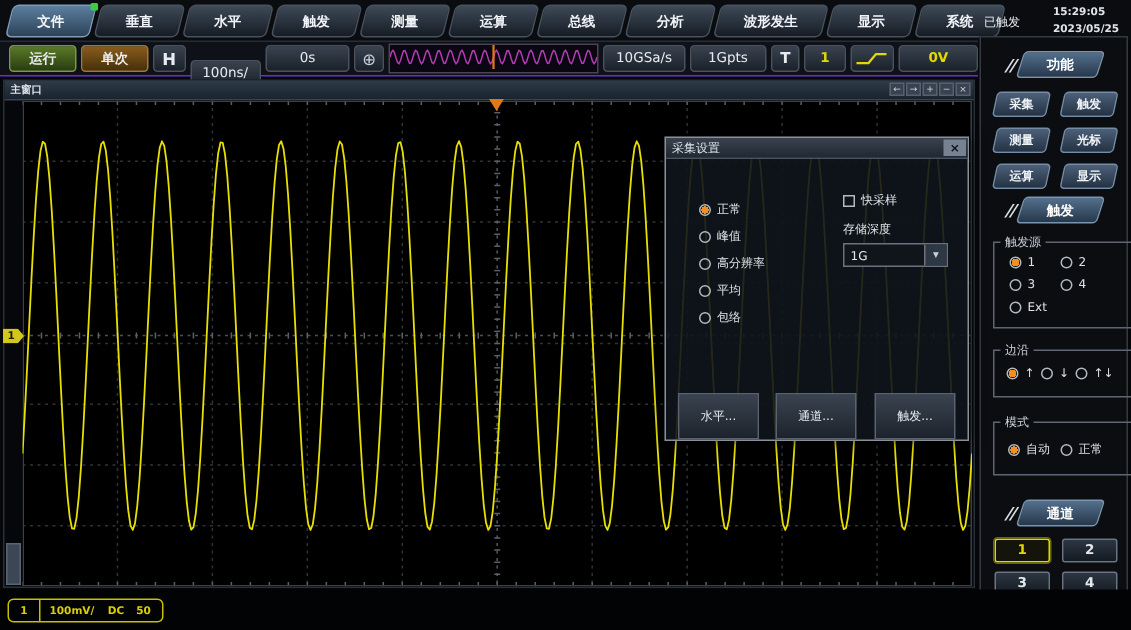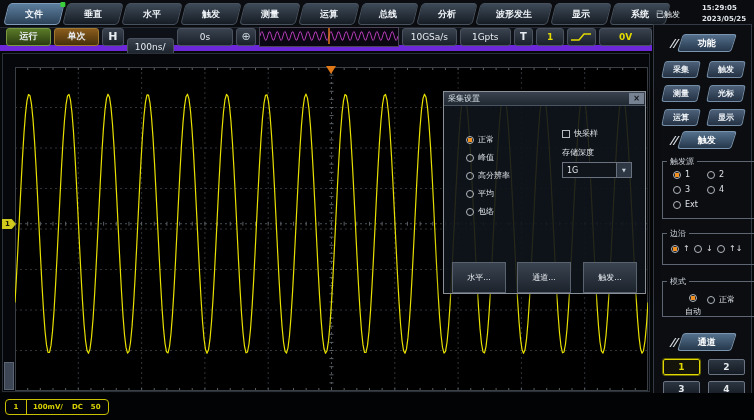--- a/index.html
+++ b/index.html
@@ -14,21 +14,21 @@
     display:flex;align-items:center;justify-content:center;cursor:default;}
   .menu-btn.wide{width:70px;}
   .menu-btn.active{background:linear-gradient(#5c7e9e,#2c4258);border-color:#7e9cba;}
   .menu-btn>span{transform:skewX(14deg);font-size:9px;font-weight:bold;color:#f0f4f8;}
   .menu-dot{position:absolute;top:-2px;right:-2px;width:5px;height:5px;background:#3ad03c;border-radius:1px;transform:skewX(14deg);}
   #trig-status{position:absolute;left:656px;top:9px;font-size:8px;font-weight:normal;color:#e8ecf0;}
   #clock{position:absolute;left:702px;top:3px;font-size:7px;font-weight:bold;color:#e0e4e8;line-height:1.55;}
 
   
   #toolbar{position:absolute;left:0;top:27px;width:652px;height:24px;background:#0e1218;
-    border-top:1px solid #262c34;border-bottom:6px solid #6d28d9;
+    border-top:1px solid #262c34;border-bottom:1px solid #6d28d9;
     display:flex;align-items:center;gap:3px;padding-left:6px;box-sizing:border-box;}
   .tbtn{height:18px;background:linear-gradient(#39424e,#1a212b);border:1px solid #49525e;border-radius:3px;
     display:flex;align-items:center;justify-content:center;font-size:9px;color:#e8ecf0;box-sizing:border-box;}
   .tbtn.yellow{color:#e2da00;font-weight:bold;}
   #run-btn{width:46px;background:linear-gradient(#5a7a28,#2a3c10);border-color:#7a9a40;font-weight:bold;}
   #single-btn{width:46px;background:linear-gradient(#8a5c1c,#46300a);border-color:#a07830;font-weight:bold;}
   #h-btn{width:22px;font-weight:bold;font-size:11px;}
   #timebase-btn{width:48px;margin-top:20px;}
   #hpos-btn{width:58px;}
   #zoom-btn{width:20px;color:#c8d0d8;font-size:11px;}
@@ -173,20 +173,30 @@
   <div class="tbtn yellow" id="trigsrc-btn">1</div>
   <div class="tbtn" id="edge-btn">
     <svg width="24" height="12">
         <polyline points="2,9 10,9 15,3 22,3" fill="none" stroke="#e2da00" stroke-width="1.5"></polyline>
       </svg>
   </div>
   <div class="tbtn yellow" id="triglevel-btn">0V</div>
 </div>
 
 <div id="wavewin">
+  <div id="wavetitle">
+    <span id="wavetitle-label">主窗口</span>
+    <div id="win-controls">
+      <div class="wc-btn">←</div>
+      <div class="wc-btn">→</div>
+      <div class="wc-btn">+</div>
+      <div class="wc-btn">−</div>
+      <div class="wc-btn">×</div>
+    </div>
+  </div>
   <div id="grid">
     <svg id="scope-svg" width="633" height="324">
         <line x1="63.3" y1="0" x2="63.3" y2="324" stroke="#2f3338" stroke-width="1" stroke-dasharray="2,3"></line>
         <line x1="126.6" y1="0" x2="126.6" y2="324" stroke="#2f3338" stroke-width="1" stroke-dasharray="2,3"></line>
         <line x1="189.89999999999998" y1="0" x2="189.89999999999998" y2="324" stroke="#2f3338" stroke-width="1" stroke-dasharray="2,3"></line>
         <line x1="253.2" y1="0" x2="253.2" y2="324" stroke="#2f3338" stroke-width="1" stroke-dasharray="2,3"></line>
         <line x1="316.5" y1="0" x2="316.5" y2="324" stroke="#2f3338" stroke-width="1" stroke-dasharray="2,3"></line>
         <line x1="379.79999999999995" y1="0" x2="379.79999999999995" y2="324" stroke="#2f3338" stroke-width="1" stroke-dasharray="2,3"></line>
         <line x1="443.09999999999997" y1="0" x2="443.09999999999997" y2="324" stroke="#2f3338" stroke-width="1" stroke-dasharray="2,3"></line>
         <line x1="506.4" y1="0" x2="506.4" y2="324" stroke="#2f3338" stroke-width="1" stroke-dasharray="2,3"></line>
@@ -509,21 +519,21 @@
         <span>↓</span>
     </label>
     <label class="radio" style="position:absolute;left:54px;top:10px;">
       <span class="rdot"></span>
         <span>↑↓</span>
     </label>
   </div>
 
   <div class="pgroup" style="top:256px;height:36px;">
     <span class="gb-label">模式</span>
-    <label class="radio" style="position:absolute;left:22px;top:12px;flex-direction:column;">
+    <label class="radio" style="position:absolute;left:9px;top:12px;">
       <span class="rdot sel"></span>
         <span>自动</span>
     </label>
     <label class="radio" style="position:absolute;left:44px;top:12px;">
       <span class="rdot"></span>
         <span>正常</span>
     </label>
   </div>
 
   <div class="sec-header" style="top:308px;">

